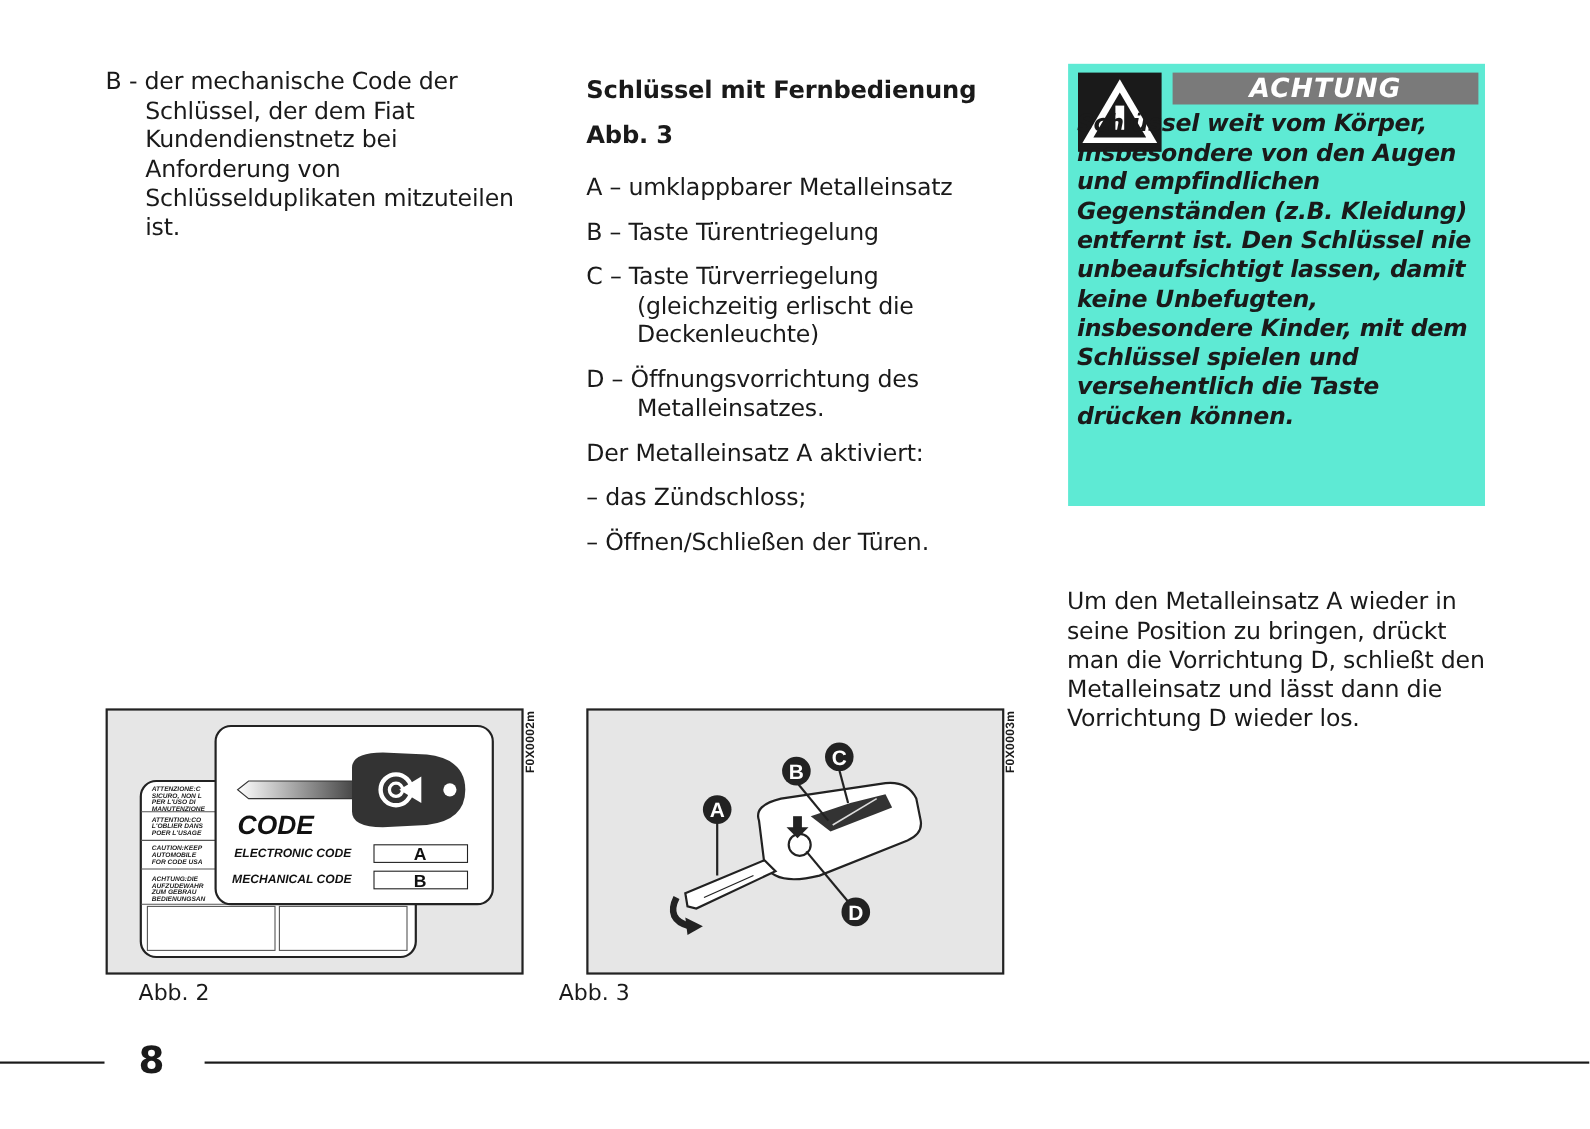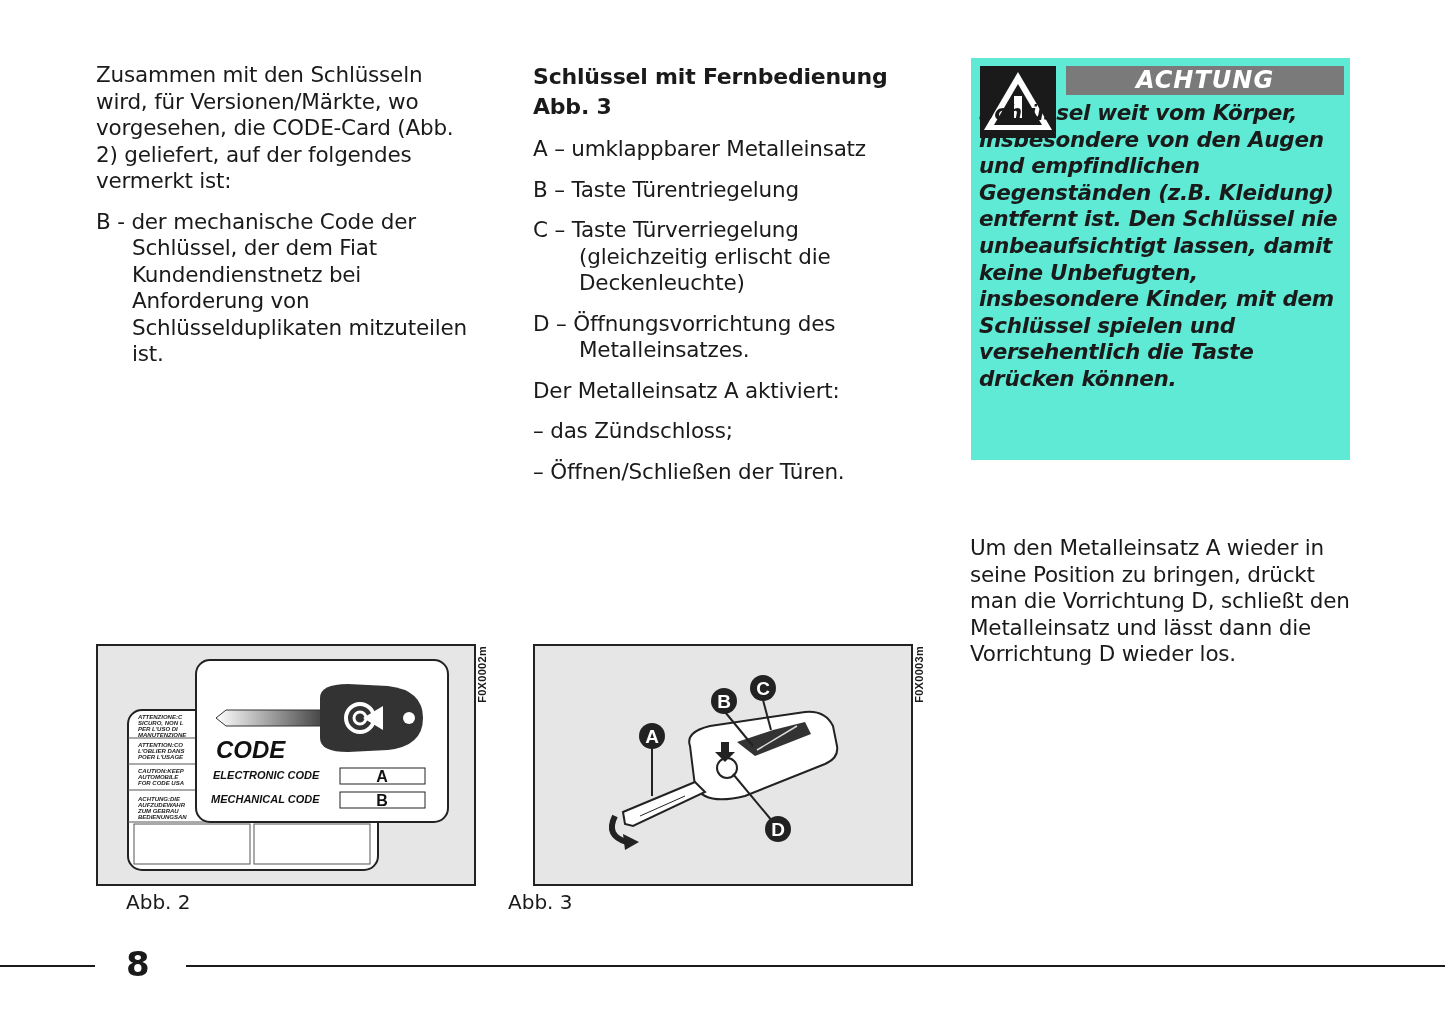--- a/index.html
+++ b/index.html
@@ -3,21 +3,21 @@
 <meta charset="utf-8">
 <style>
   html, body { margin:0; padding:0; background:#ffffff; }
   body { width:1445px; height:1026px; position:relative; overflow:hidden;
          font-family:"DejaVu Sans", sans-serif; color:#1a1a1a; }
   .col { position:absolute; font-size:21.5px; line-height:26.5px; letter-spacing:-0.2px; }
   .col p { margin:0 0 14px 0; }
   .col1 { left:96px; top:62px; width:380px; }
   .col2 { left:533px; top:62px; width:390px; }
   .col3 { left:970px; top:535px; width:390px; }
-  .heading { font-weight:bold; margin:0 0 10px 0; line-height:30px; font-size:22px; }
+  .heading { font-weight:bold; margin:0 0 10px 0; line-height:41px; font-size:22px; }
   .hang { padding-left:36px; text-indent:-36px; }
   .hang2 { padding-left:46px; text-indent:-46px; }
 
   
   .warn { position:absolute; left:971px; top:58px; width:379px; height:402px; background:#5eead4; }
   .warn-icon { position:absolute; left:9px; top:8px; width:76px; height:72px; background:#1a1a1a; }
   .warn-title { position:absolute; left:95px; top:8px; width:278px; height:29px; background:#7a7a7a;
                 color:#fff; font-style:italic; font-weight:bold; font-size:24px; line-height:29px;
                 text-align:center; letter-spacing:1px; }
   .warn-text { position:absolute; left:8px; top:42px; width:370px; font-style:italic; font-weight:bold;
@@ -37,21 +37,20 @@
   .rule-right { position:absolute; left:186px; top:965px; width:1259px; height:2px; background:#1a1a1a; }
   .pagenum { position:absolute; left:126px; top:944px; font-family:"DejaVu Sans", sans-serif; font-weight:900;
              font-size:34px; line-height:40px; }
 
   .label-card text { font-family:"Liberation Sans", sans-serif; }
 </style>
 </head>
 <body>
 
 <div class="col col1">
-  <p>Zusammen mit den Schlüsseln wird, für Versionen/Märkte, wo vorgesehen, die CODE-Card (Abb. 2) geliefert, auf der folgendes vermerkt ist:</p>
   <p class="hang"><span>B - </span><span>der mechanische Code der Schlüssel, der dem Fiat Kundendienstnetz bei Anforderung von Schlüsselduplikaten mitzuteilen ist.</span></p>
 </div>
 
 <div class="col col2">
   <p class="heading">Schlüssel mit Fernbedienung Abb. 3</p>
   <p class="hang2"><span>A – </span><span>umklappbarer Metalleinsatz</span></p>
   <p class="hang2"><span>B – </span><span>Taste Türentriegelung</span></p>
   <p class="hang2"><span>C – </span><span>Taste Türverriegelung (gleichzeitig erlischt die Deckenleuchte)</span></p>
   <p class="hang2"><span>D – </span><span>Öffnungsvorrichtung des Metalleinsatzes.</span></p>
   <p>Der Metalleinsatz A aktiviert:</p>

